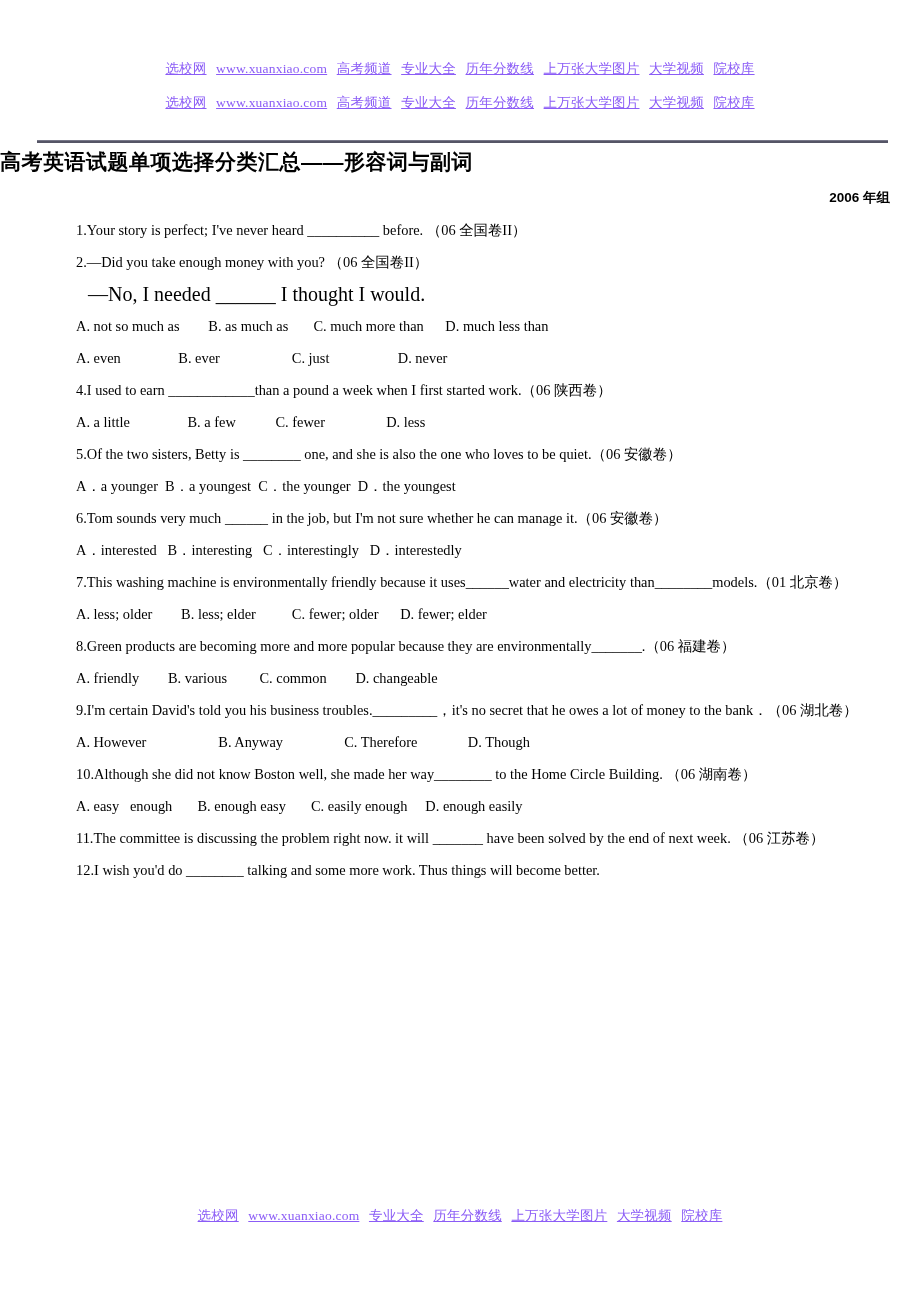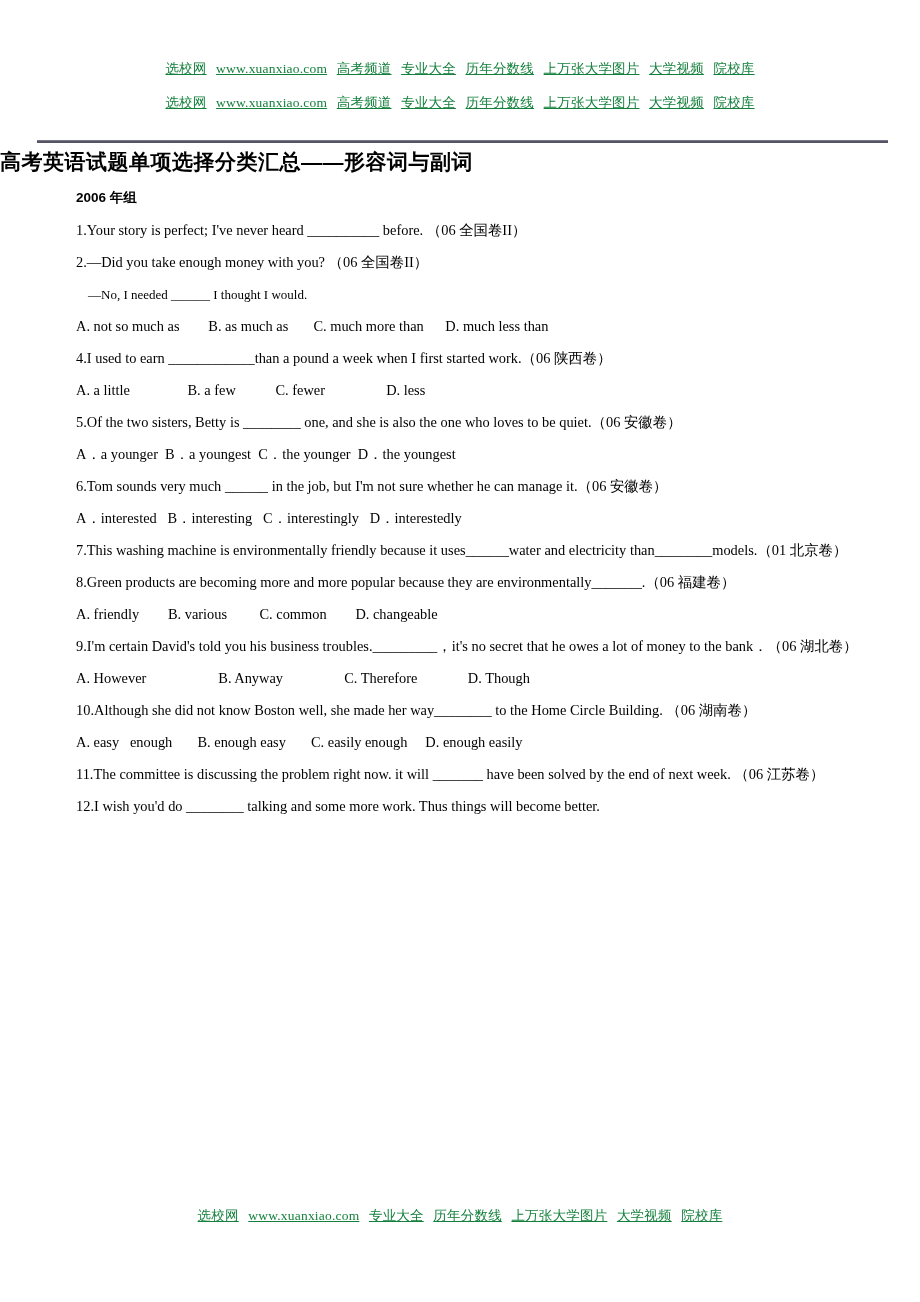--- a/index.html
+++ b/index.html
@@ -31,21 +31,21 @@
     width: 920px;
     text-align: center;
   }
   .banner-row {
     font-size: 13.5px;
     line-height: 22px;
     white-space: nowrap;
     letter-spacing: 0.2px;
   }
   .banner-link {
-    color: #15803d;
+    color: #8b5cf6;
     text-decoration: underline;
     margin: 0 3px;
     font-family: "Liberation Serif", "DejaVu Serif", serif;
   }
   .banner-link.url {
     font-family: "Liberation Serif", "DejaVu Serif", serif;
     text-align: center;
   }
   .banner-rule {
     position: absolute;
@@ -75,30 +75,31 @@
     left: 38px;
     top: 188px;
     width: 852px;
   }
   .sec-head {
     font-size: 13.5px;
     font-weight: bold;
     font-family: "Liberation Sans", "DejaVu Sans", sans-serif;
     margin: 0 0 12px 38px;
     line-height: 20px;
+    text-align: right;
   }
   .q-stem {
     font-size: 14.4px;
     line-height: 21px;
     margin: 0 0 11px 0;
     text-indent: 38px;
     text-align: justify;
   }
   .q-cont {
-    font-size: 13px;
+    font-size: 20px;
     line-height: 21px;
     margin: 0 0 11px 0;
     text-indent: 0;
     padding-left: 50px;
   }
   .q-opts {
     font-size: 14.4px;
     line-height: 21px;
     margin: 0 0 11px 0;
     padding-left: 38px;
@@ -149,31 +150,33 @@
   <div class="content">
 
     <div class="sec-head">2006 年组</div>
 
     <div class="q-stem">1.Your story is perfect; I've never heard __________ before. （06 全国卷II）</div>
 
     <div class="q-stem">2.—Did you take enough money with you? （06 全国卷II）</div>
     <div class="q-cont">—No, I needed ______ I thought I would.</div>
     <div class="q-opts">A. not so much as        B. as much as       C. much more than      D. much less than</div>
 
+    <div class="q-opts">A. even                B. ever                    C. just                   D. never</div>
 
     <div class="q-stem">4.I used to earn ____________than a pound a week when I first started work.（06 陕西卷）</div>
     <div class="q-opts">A. a little                B. a few           C. fewer                 D. less</div>
 
     <div class="q-stem">5.Of the two sisters, Betty is ________ one, and she is also the one who loves to be quiet.（06 安徽卷）</div>
     <div class="q-opts">A．a younger  B．a youngest  C．the younger  D．the youngest</div>
 
     <div class="q-stem">6.Tom sounds very much ______ in the job, but I'm not sure whether he can manage it.（06 安徽卷）</div>
     <div class="q-opts">A．interested   B．interesting   C．interestingly   D．interestedly</div>
 
     <div class="q-stem">7.This washing machine is environmentally friendly because it uses______water and electricity than________models.（01 北京卷）</div>
+    <div class="q-opts">A. less; older        B. less; elder          C. fewer; older      D. fewer; elder</div>
 
     <div class="q-stem">8.Green products are becoming more and more popular because they are environmentally_______.（06 福建卷）</div>
     <div class="q-opts">A. friendly        B. various         C. common        D. changeable</div>
 
     <div class="q-stem">9.I'm certain David's told you his business troubles._________，it's no secret that he owes a lot of money to the bank．（06 湖北卷）</div>
     <div class="q-opts">A. However                    B. Anyway                 C. Therefore              D. Though</div>
 
     <div class="q-stem">10.Although she did not know Boston well, she made her way________ to the Home Circle Building. （06 湖南卷）</div>
     <div class="q-opts">A. easy   enough       B. enough easy       C. easily enough     D. enough easily</div>
 

